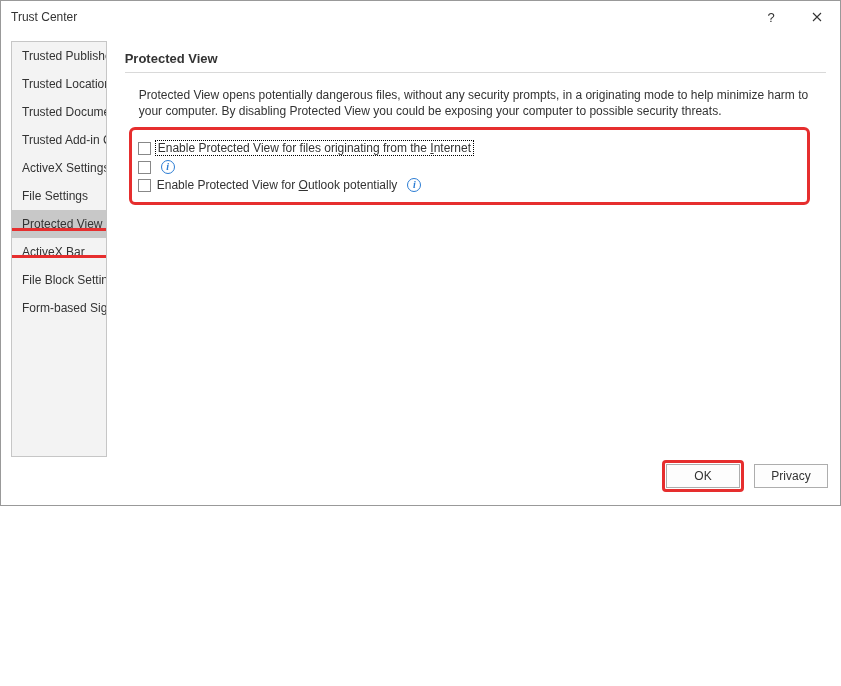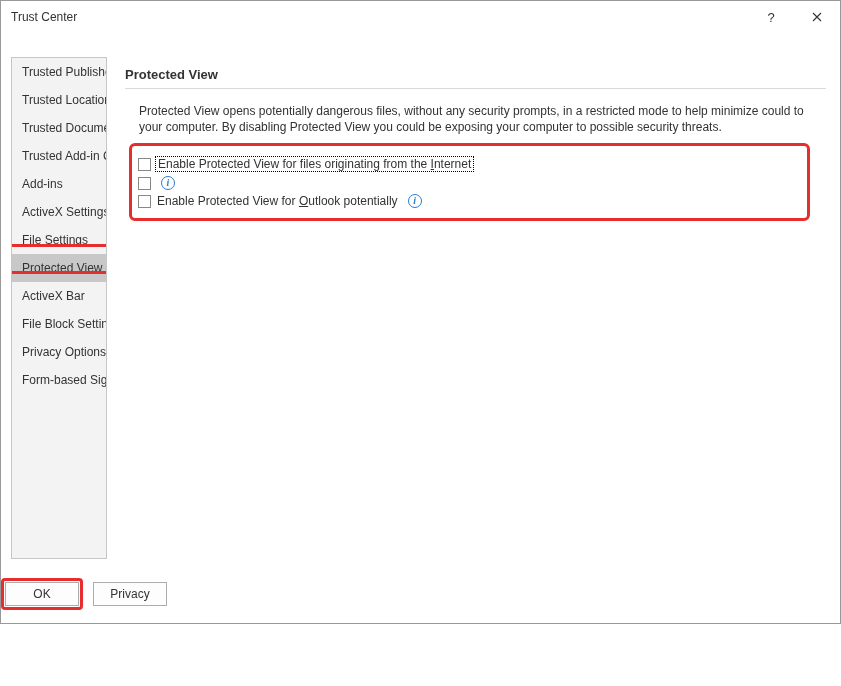--- a/index.html
+++ b/index.html
@@ -8,27 +8,26 @@
       font-family: "Segoe UI", Tahoma, sans-serif;
       font-size: 12px;
       background: #fff;
       color: #333;
       width: 841px;
       height: 686px;
       overflow: hidden;
     }
     .window {
       width: 841px;
-      height: 624px;
+      height: 506px;
       border: 1px solid #999;
       display: flex;
       flex-direction: column;
       background: #fff;
       position: relative;
-      gap: 16px;
     }
     .titlebar {
       height: 32px;
       display: flex;
       align-items: center;
       padding-left: 10px;
       background: #fff;
       position: relative;
       border-bottom: none;
     }
@@ -152,20 +151,21 @@
       font-style: italic;
       font-size: 10px;
       font-weight: bold;
       line-height: 1;
       margin-left: 4px;
       cursor: pointer;
     }
     .footer {
       height: 48px;
       display: flex;
+      justify-content: flex-end;
       align-items: center;
       gap: 10px;
       padding: 0 12px 10px 0;
     }
     .btn {
       min-width: 74px;
       height: 24px;
       background: #fdfdfd;
       border: 1px solid #adadad;
       font-size: 12px;
@@ -199,34 +199,32 @@
     </div>
   </div>
 
   <div class="body-area">
 
     <div class="sidebar" style="position:relative;">
       <div class="sidebar-item">Trusted Publishers</div>
       <div class="sidebar-item">Trusted Locations</div>
       <div class="sidebar-item">Trusted Documents</div>
       <div class="sidebar-item">Trusted Add-in Catalogs</div>
-      <div class="sidebar-item">Add-ins</div>
       <div class="sidebar-item">ActiveX Settings</div>
       <div class="sidebar-item">File Settings</div>
       <div class="sidebar-item selected">Protected View</div>
       <div class="sidebar-item">ActiveX Bar</div>
       <div class="sidebar-item">File Block Settings</div>
-      <div class="sidebar-item">Privacy Options</div>
       <div class="sidebar-item">Form-based Sign-in</div>
       <div class="sidebar-highlight" style="left:-5px; top:186px; width:104px; height:30px;"></div>
     </div>
 
     <div class="main">
       <div class="section-header">Protected View</div>
-      <div class="section-desc">Protected View opens potentially dangerous files, without any security prompts, in a restricted mode to help minimize could to your computer. By disabling Protected View you could be exposing your computer to possible security threats.</div>
+      <div class="section-desc">Protected View opens potentially dangerous files, without any security prompts, in a originating mode to help minimize harm to your computer. By disabling Protected View you could be exposing your computer to possible security threats.</div>
 
       <div class="options-box">
 
         <div class="check-row">
           <span class="checkbox"></span>
           <span class="check-label focus-rect"><span>Enable Protected View for files originating from the </span><span class="underline-letter">I</span><span>nternet</span></span>
         </div>
 
         <div class="check-row">
           <span class="checkbox"></span>

